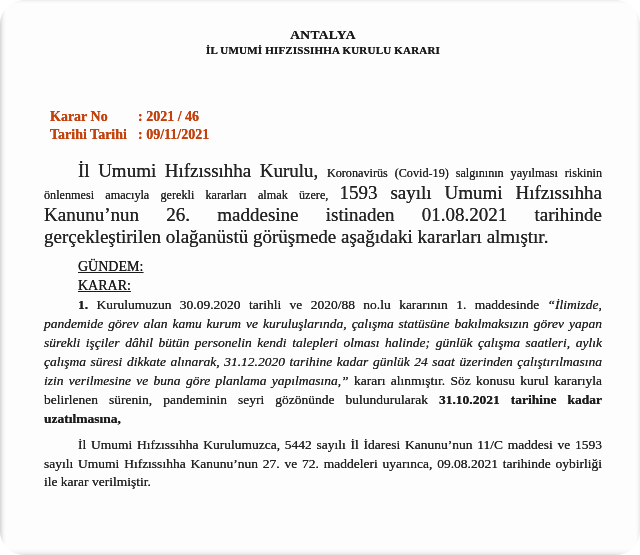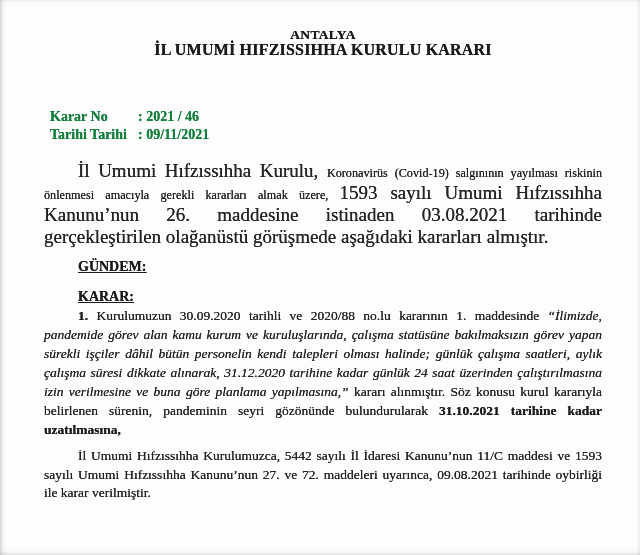--- a/index.html
+++ b/index.html
@@ -8,20 +8,21 @@
     background: #ffffff;
   }
   .page {
     position: relative;
     width: 640px;
     height: 555px;
     background: #fdfdfd;
     font-family: "Liberation Serif", "DejaVu Serif", serif;
     color: #222222;
     overflow: hidden;
+    border-radius: 24px;
   }
   
   .page::before {
     content: "";
     position: absolute;
     inset: 0;
     pointer-events: none;
     box-shadow:
       inset 4px 0 5px -3px rgba(60,60,60,0.28),
       inset -3px 0 4px -3px rgba(60,60,60,0.16),
@@ -41,31 +42,31 @@
     text-align: center;
     font-weight: bold;
     color: #1b1b1b;
   }
   .doc-header .city {
     font-size: 13.5px;
     line-height: 15px;
     letter-spacing: 0.3px;
   }
   .doc-header .title {
-    font-size: 16px;
+    font-size: 11px;
     line-height: 16px;
     letter-spacing: 0.2px;
   }
   .meta {
     margin-top: 50px;
     margin-left: 6px;
     font-weight: bold;
     font-size: 14px;
     line-height: 17.5px;
-    color: #15803d;
+    color: #c2410c;
   }
   .meta-label {
     display: inline-block;
     width: 88px;
   }
   .para {
     margin: 0;
     font-size: 13.5px;
     line-height: 19px;
     text-align: justify;
@@ -76,29 +77,29 @@
     margin-top: 18px;
     line-height: 20px;
   }
   .sz-lg { font-size: 19px; }
   .sz-sm { font-size: 12.2px; }
   .section-heading {
     margin: 0;
     margin-left: 34px;
     font-size: 14px;
     line-height: 19px;
-    font-weight: bold;
+    font-weight: normal;
     color: #1b1b1b;
   }
   .section-heading .hd {
     text-decoration: underline;
   }
   .gundem-hd { margin-top: 8px; }
   .gundem-body { line-height: 18.5px; }
-  .karar-hd { margin-top: 11px; }
+  .karar-hd { }
   .item b { font-weight: bold; color: #1d1d1d; }
   .item i { }
   .closing { margin-top: 8px; line-height: 18.5px; }
 </style>
 </head>
 <body>
 
 <div class="page">
   <div class="content">
 
@@ -109,21 +110,21 @@
 
     <div class="meta">
       <div class="meta-row">
         <span class="meta-label">Karar No</span><span class="meta-value">: 2021 / 46</span>
       </div>
       <div class="meta-row">
         <span class="meta-label">Tarihi Tarihi</span><span class="meta-value">: 09/11/2021</span>
       </div>
     </div>
 
-    <p class="para intro"><span class="sz-lg">İl Umumi Hıfzıssıhha Kurulu, </span><span class="sz-sm">Koronavirüs (Covid-19) salgınının yayılması riskinin önlenmesi amacıyla gerekli kararları almak üzere, </span><span class="sz-lg">1593 sayılı Umumi Hıfzıssıhha Kanunu’nun 26. maddesine istinaden 03.08.2021 tarihinde gerçekleştirilen olağanüstü görüşmede aşağıdaki kararları almıştır.</span></p>
+    <p class="para intro"><span class="sz-lg">İl Umumi Hıfzıssıhha Kurulu, </span><span class="sz-sm">Koronavirüs (Covid-19) salgınının yayılması riskinin önlenmesi amacıyla gerekli kararları almak üzere, </span><span class="sz-lg">1593 sayılı Umumi Hıfzıssıhha Kanunu’nun 26. maddesine istinaden 01.08.2021 tarihinde gerçekleştirilen olağanüstü görüşmede aşağıdaki kararları almıştır.</span></p>
 
     <div class="section-heading gundem-hd"><span class="hd">GÜNDEM:</span></div>
 
 
     <div class="section-heading karar-hd"><span class="hd">KARAR:</span></div>
 
     <p class="para item"><b>1.</b><span> Kurulumuzun 30.09.2020 tarihli ve 2020/88 no.lu kararının 1. maddesinde </span><i>“İlimizde, pandemide görev alan kamu kurum ve kuruluşlarında, çalışma statüsüne bakılmaksızın görev yapan sürekli işçiler dâhil bütün personelin kendi talepleri olması halinde; günlük çalışma saatleri, aylık çalışma süresi dikkate alınarak, 31.12.2020 tarihine kadar günlük 24 saat üzerinden çalıştırılmasına izin verilmesine ve buna göre planlama yapılmasına,” </i><span>kararı alınmıştır. Söz konusu kurul kararıyla belirlenen sürenin, pandeminin seyri gözönünde bulundurularak </span><b>31.10.2021 tarihine kadar uzatılmasına,</b></p>
 
 
     <p class="para closing">İl Umumi Hıfzıssıhha Kurulumuzca, 5442 sayılı İl İdaresi Kanunu’nun 11/C maddesi ve 1593 sayılı Umumi Hıfzıssıhha Kanunu’nun 27. ve 72. maddeleri uyarınca, 09.08.2021 tarihinde oybirliği ile karar verilmiştir.</p>

